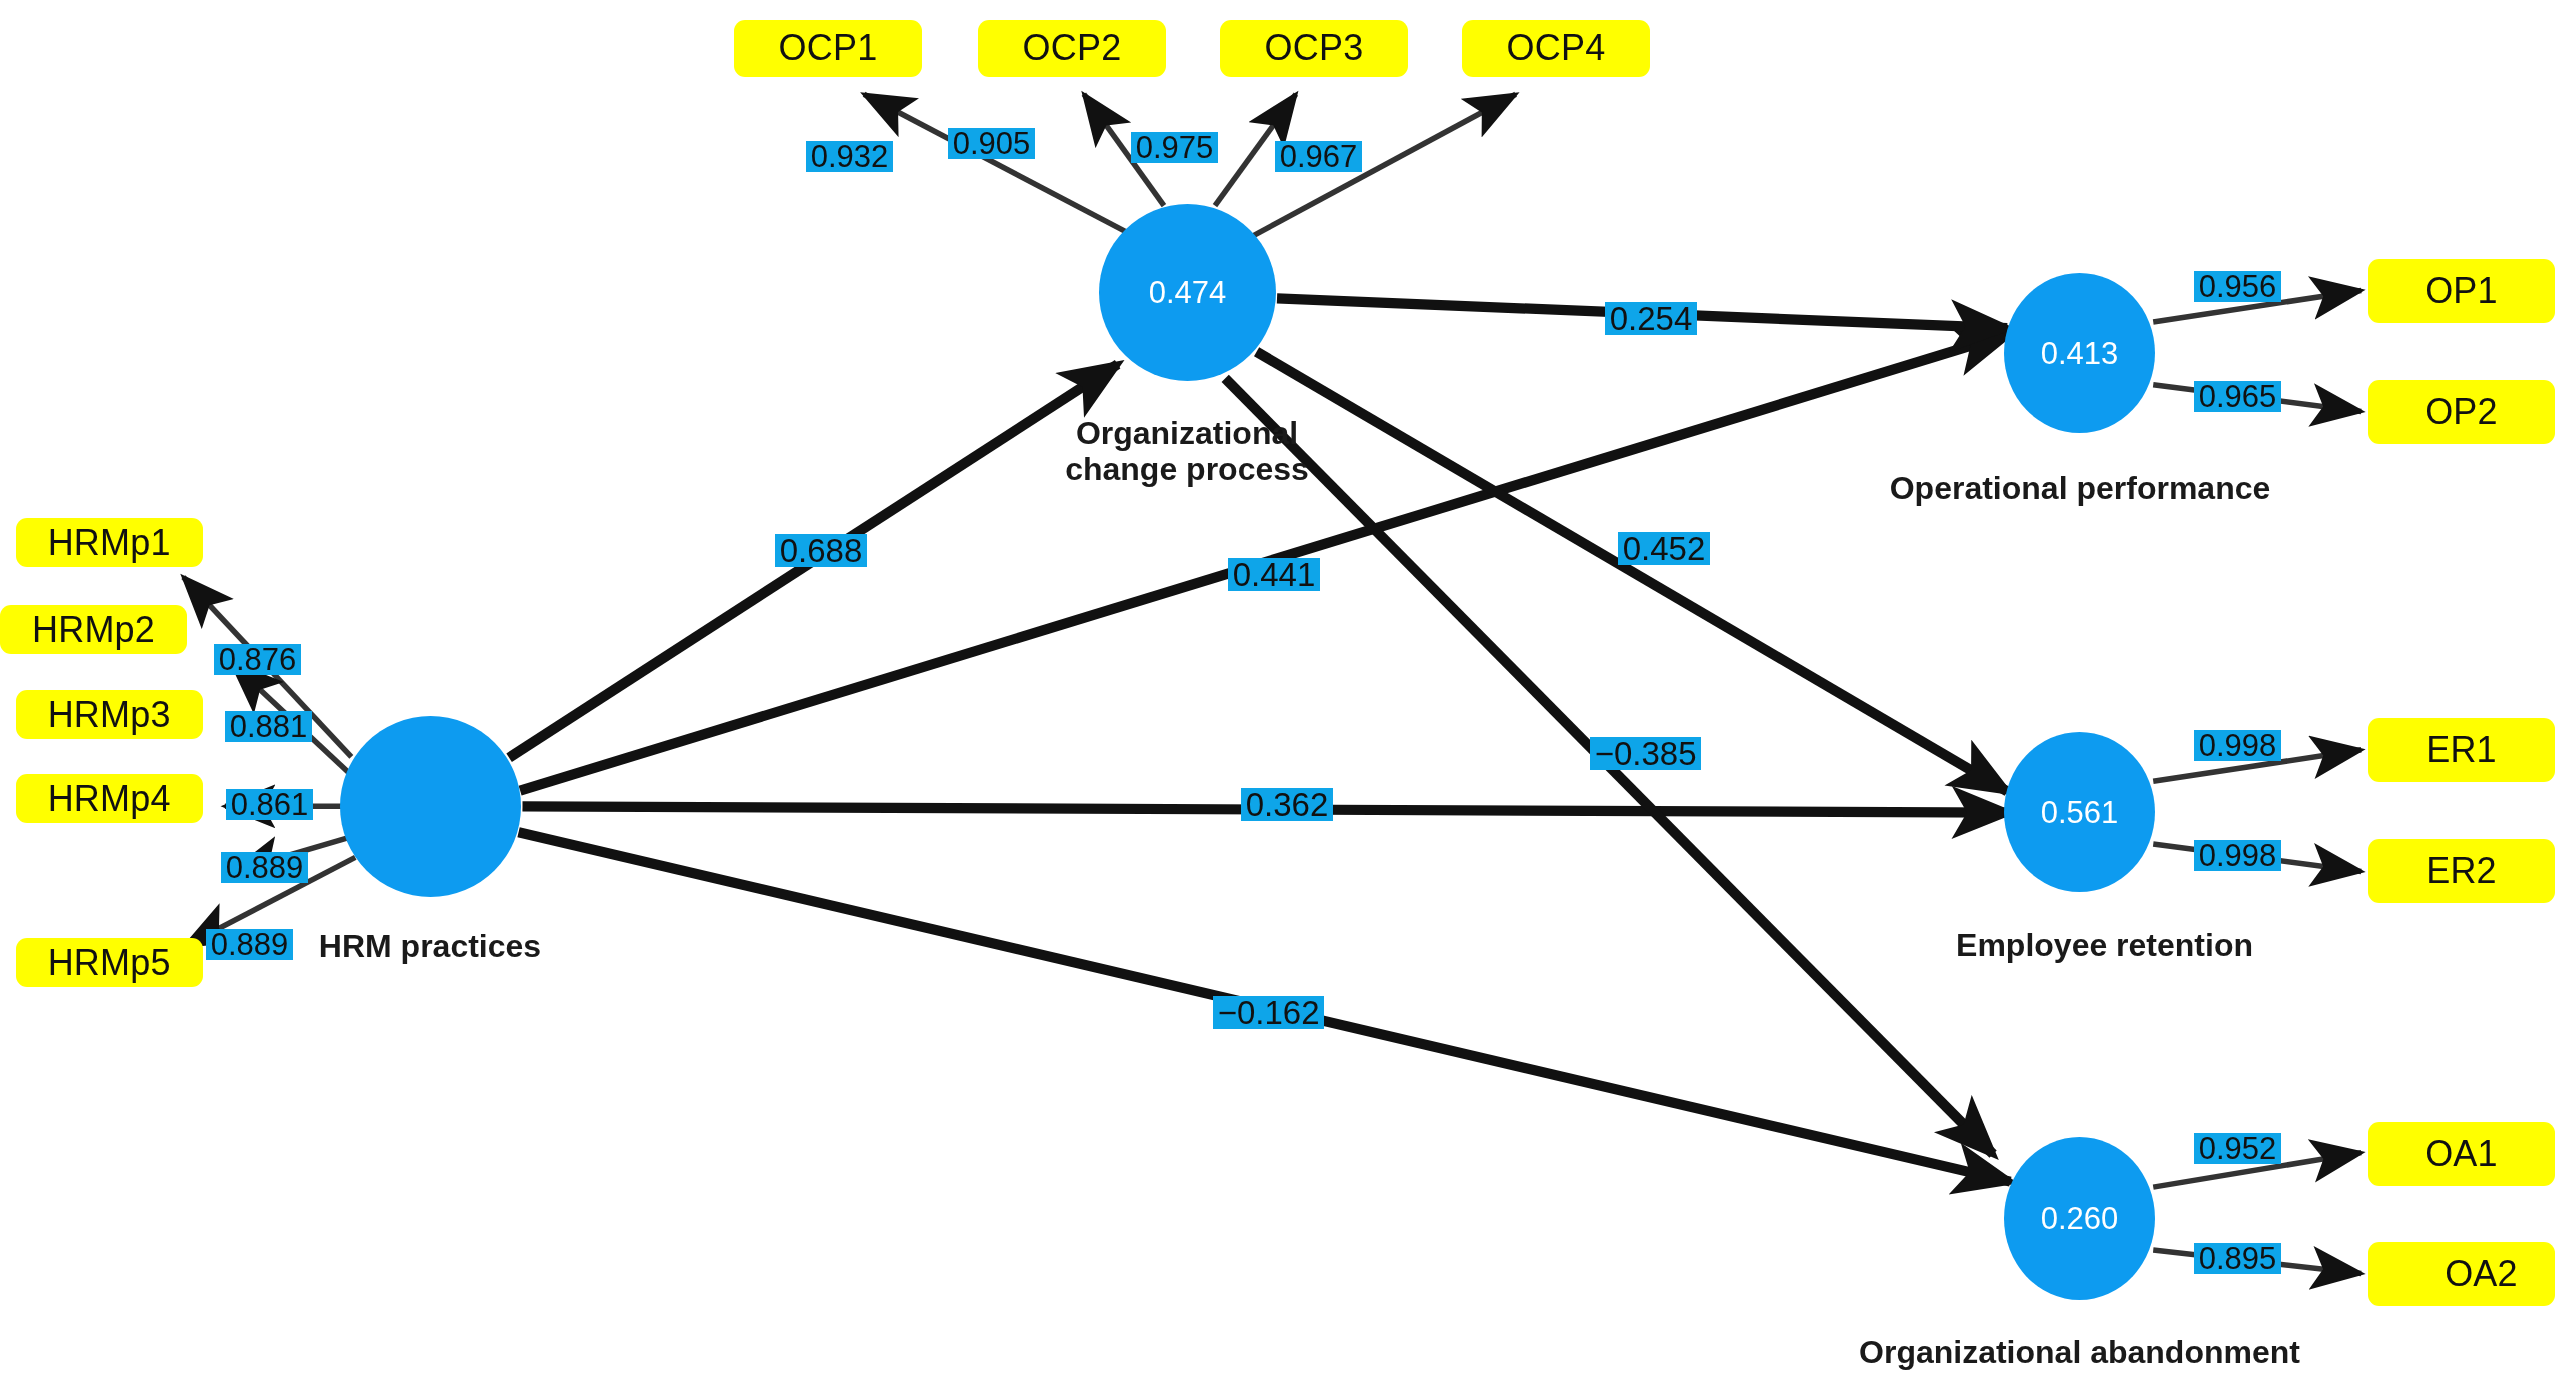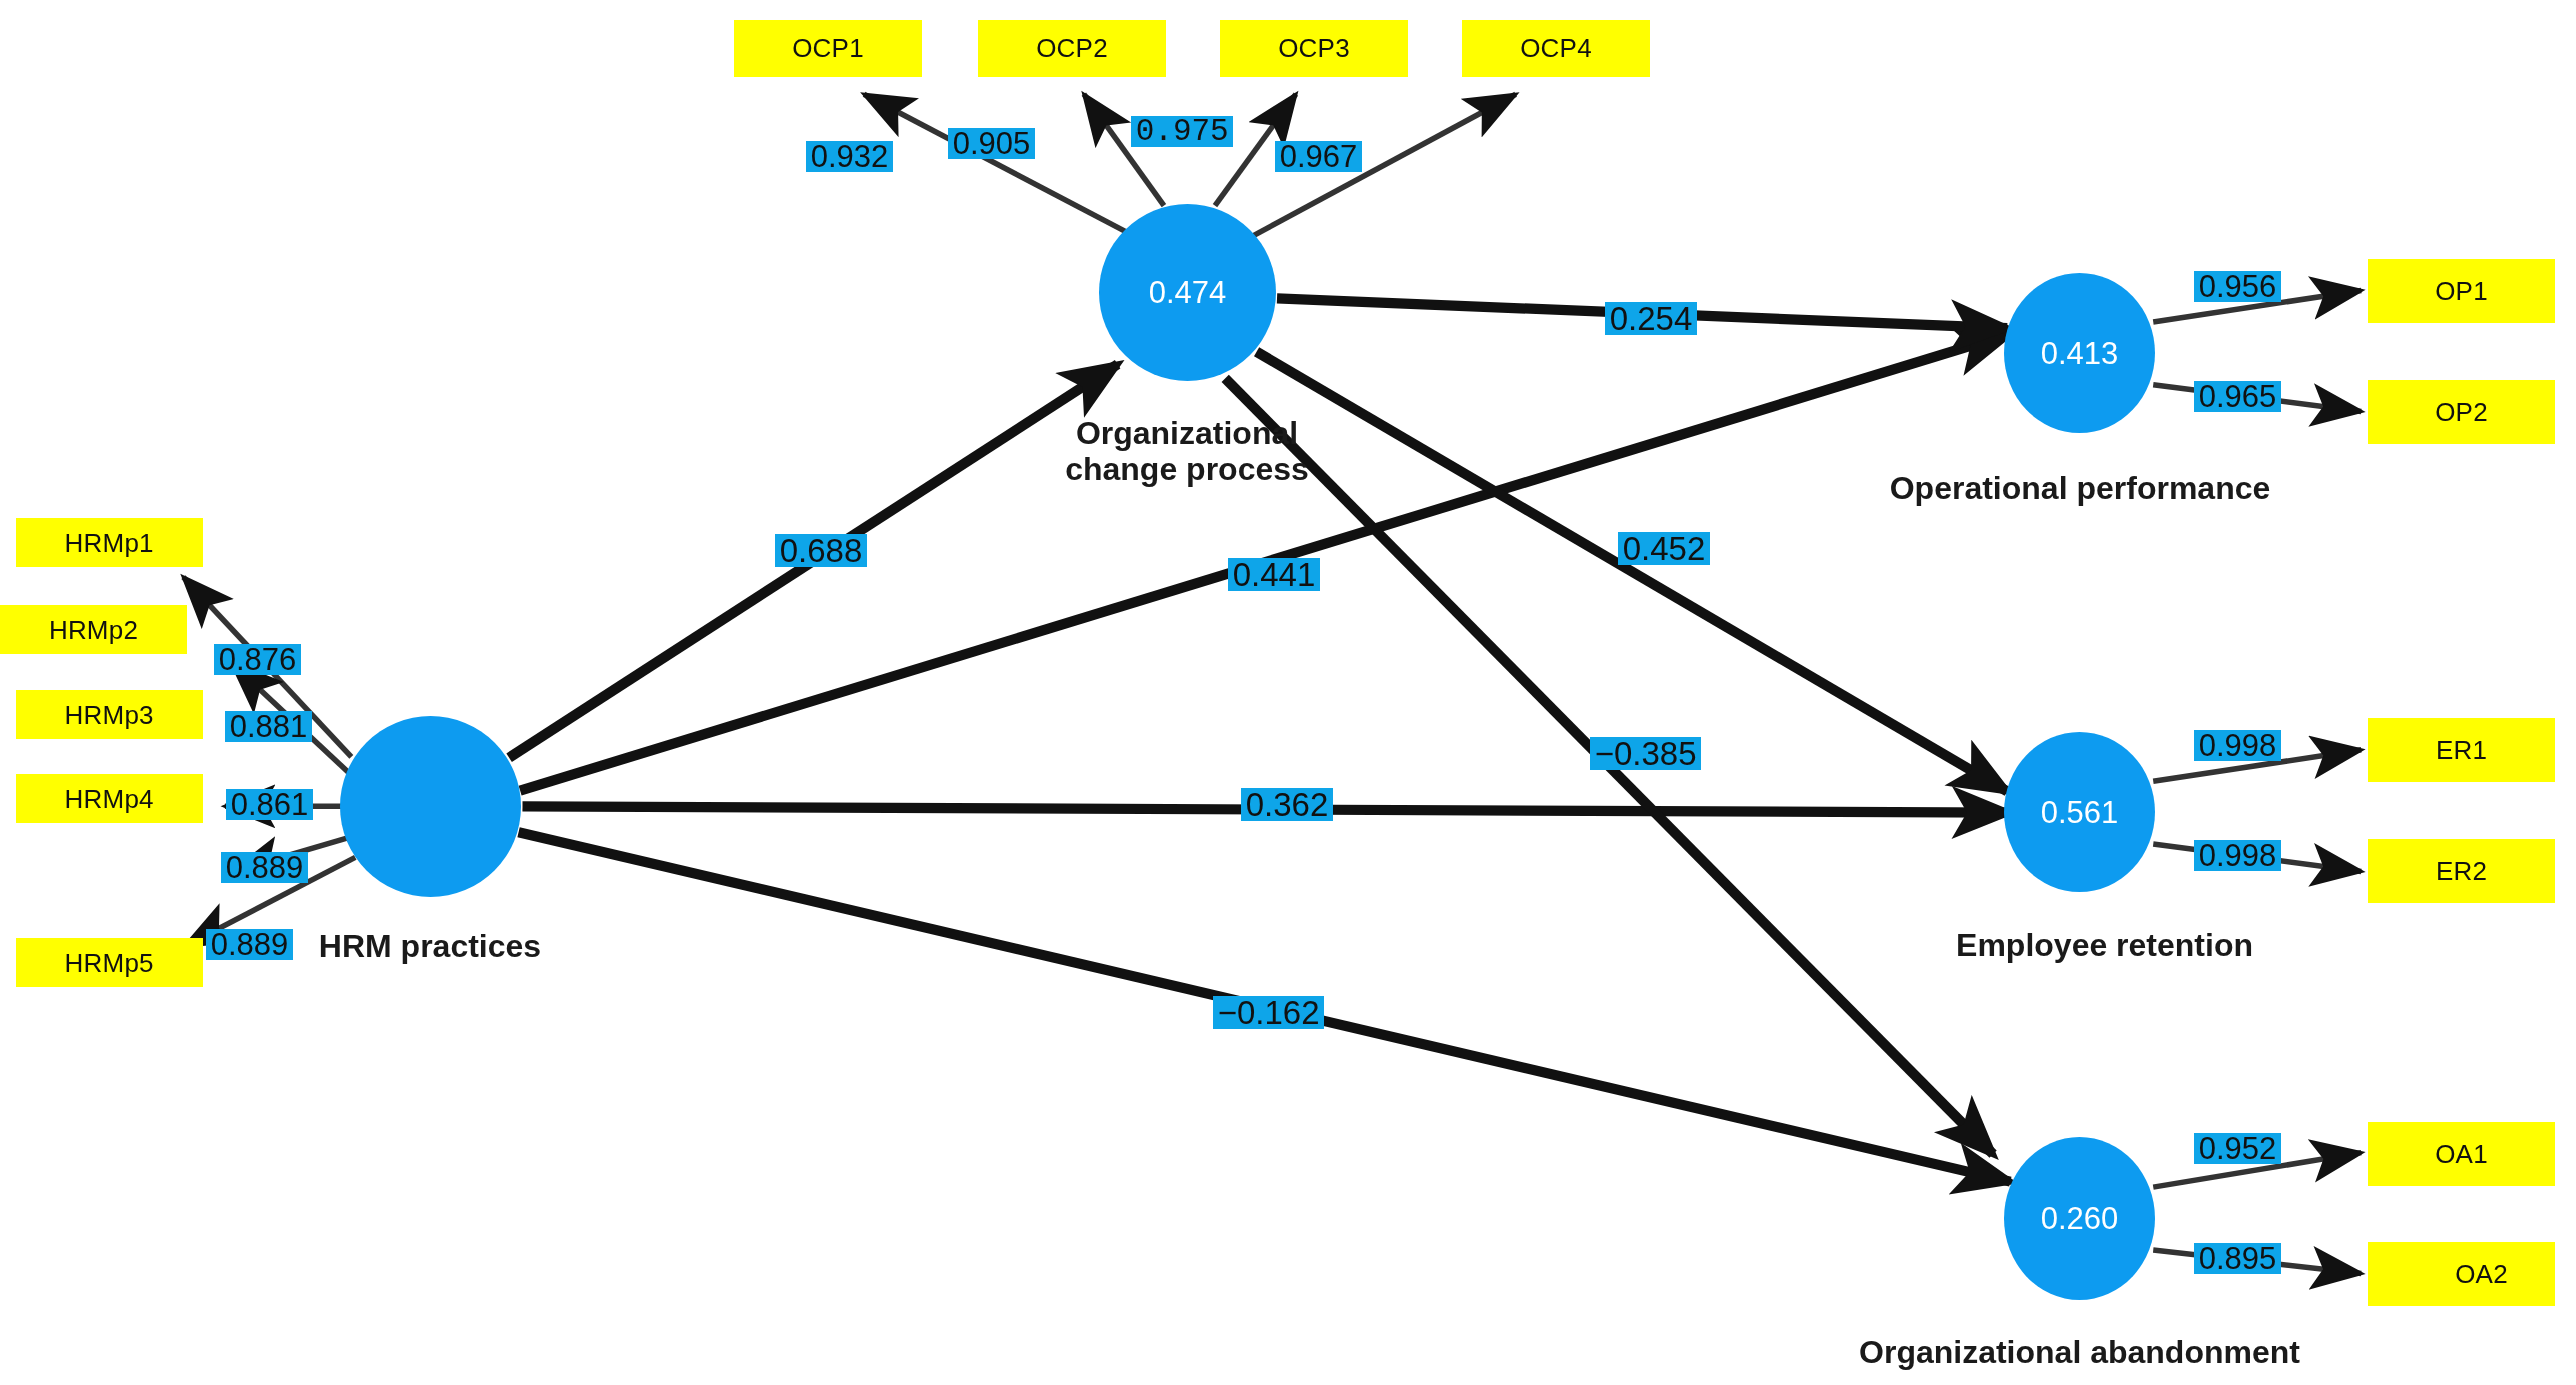--- a/index.html
+++ b/index.html
@@ -25,28 +25,29 @@
     left: 0;
     top: 0;
     width: 2576px;
     height: 1385px;
   }
   
   .indicator {
     position: absolute;
     background: #ffff00;
     color: #111111;
-    font-size: 26px;
+    font-size: 36px;
     font-weight: 500;
     letter-spacing: 0.2px;
     display: flex;
     align-items: center;
     justify-content: center;
     box-sizing: border-box;
     line-height: 1;
+    border-radius: 11px;
   }
   
   .construct {
     position: absolute;
     border-radius: 50%;
     background: #0d9bf0;
     color: #ffffff;
     font-size: 31px;
     font-weight: 500;
     display: flex;
@@ -221,21 +222,21 @@
   <div class="construct-label" style="left:1836px; top:1335px; width:487px;">Organizational abandonment</div>
 
   <div class="coef loading" style="left:214px; top:644px;">0.876</div>
   <div class="coef loading" style="left:225px; top:711px;">0.881</div>
   <div class="coef loading" style="left:226px; top:789px;">0.861</div>
   <div class="coef loading" style="left:221px; top:852px;">0.889</div>
   <div class="coef loading" style="left:206px; top:929px;">0.889</div>
 
   <div class="coef loading" style="left:806px; top:141px;">0.932</div>
   <div class="coef loading" style="left:948px; top:128px;">0.905</div>
-  <div class="coef loading" style="left:1131px; top:116px;font-family:Liberation Mono, monospace;">0.975</div>
+  <div class="coef loading" style="left:1131px; top:132px;">0.975</div>
   <div class="coef loading" style="left:1275px; top:141px;">0.967</div>
 
   <div class="coef loading" style="left:2194px; top:271px;">0.956</div>
   <div class="coef loading" style="left:2194px; top:381px;">0.965</div>
 
   <div class="coef loading" style="left:2194px; top:730px;">0.998</div>
   <div class="coef loading" style="left:2194px; top:840px;">0.998</div>
 
   <div class="coef loading" style="left:2194px; top:1133px;">0.952</div>
   <div class="coef loading" style="left:2194px; top:1243px;">0.895</div>

